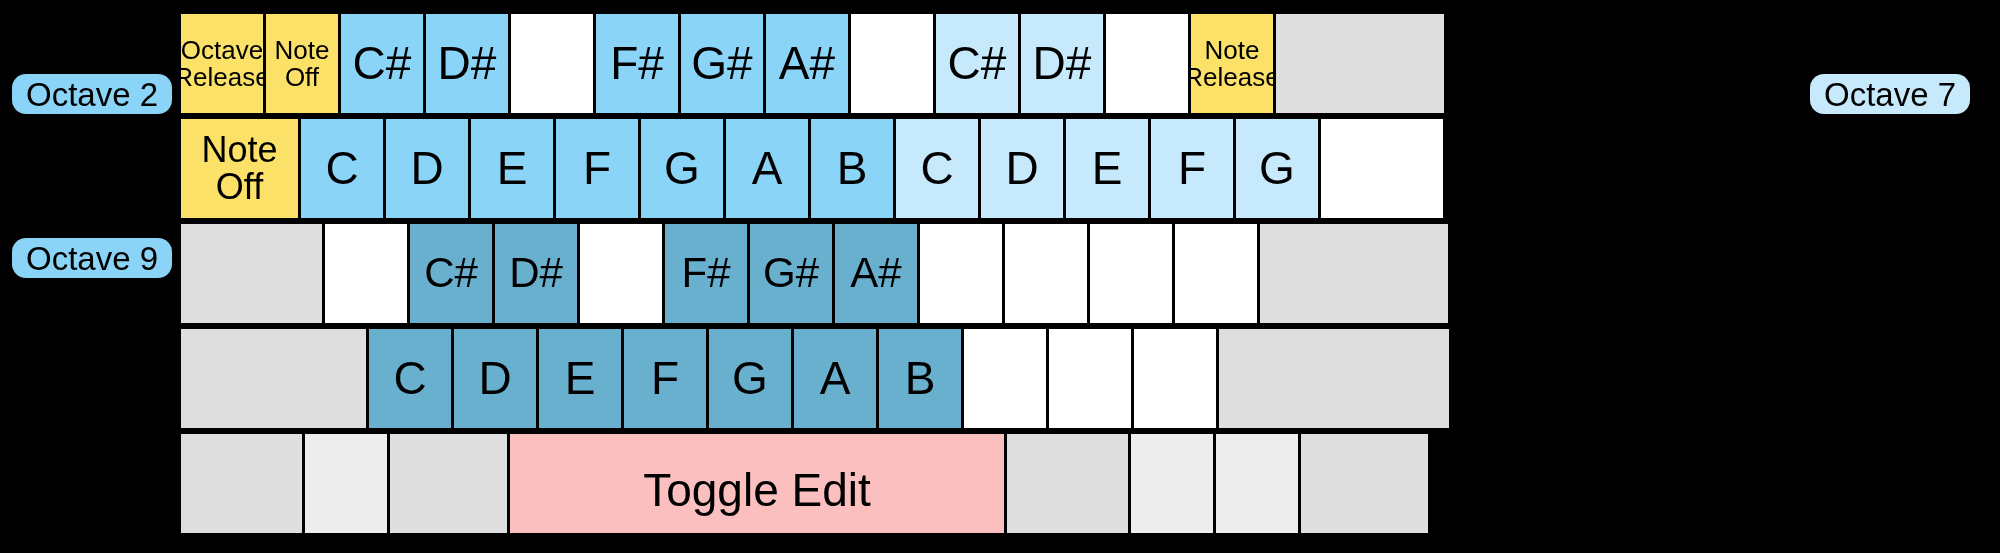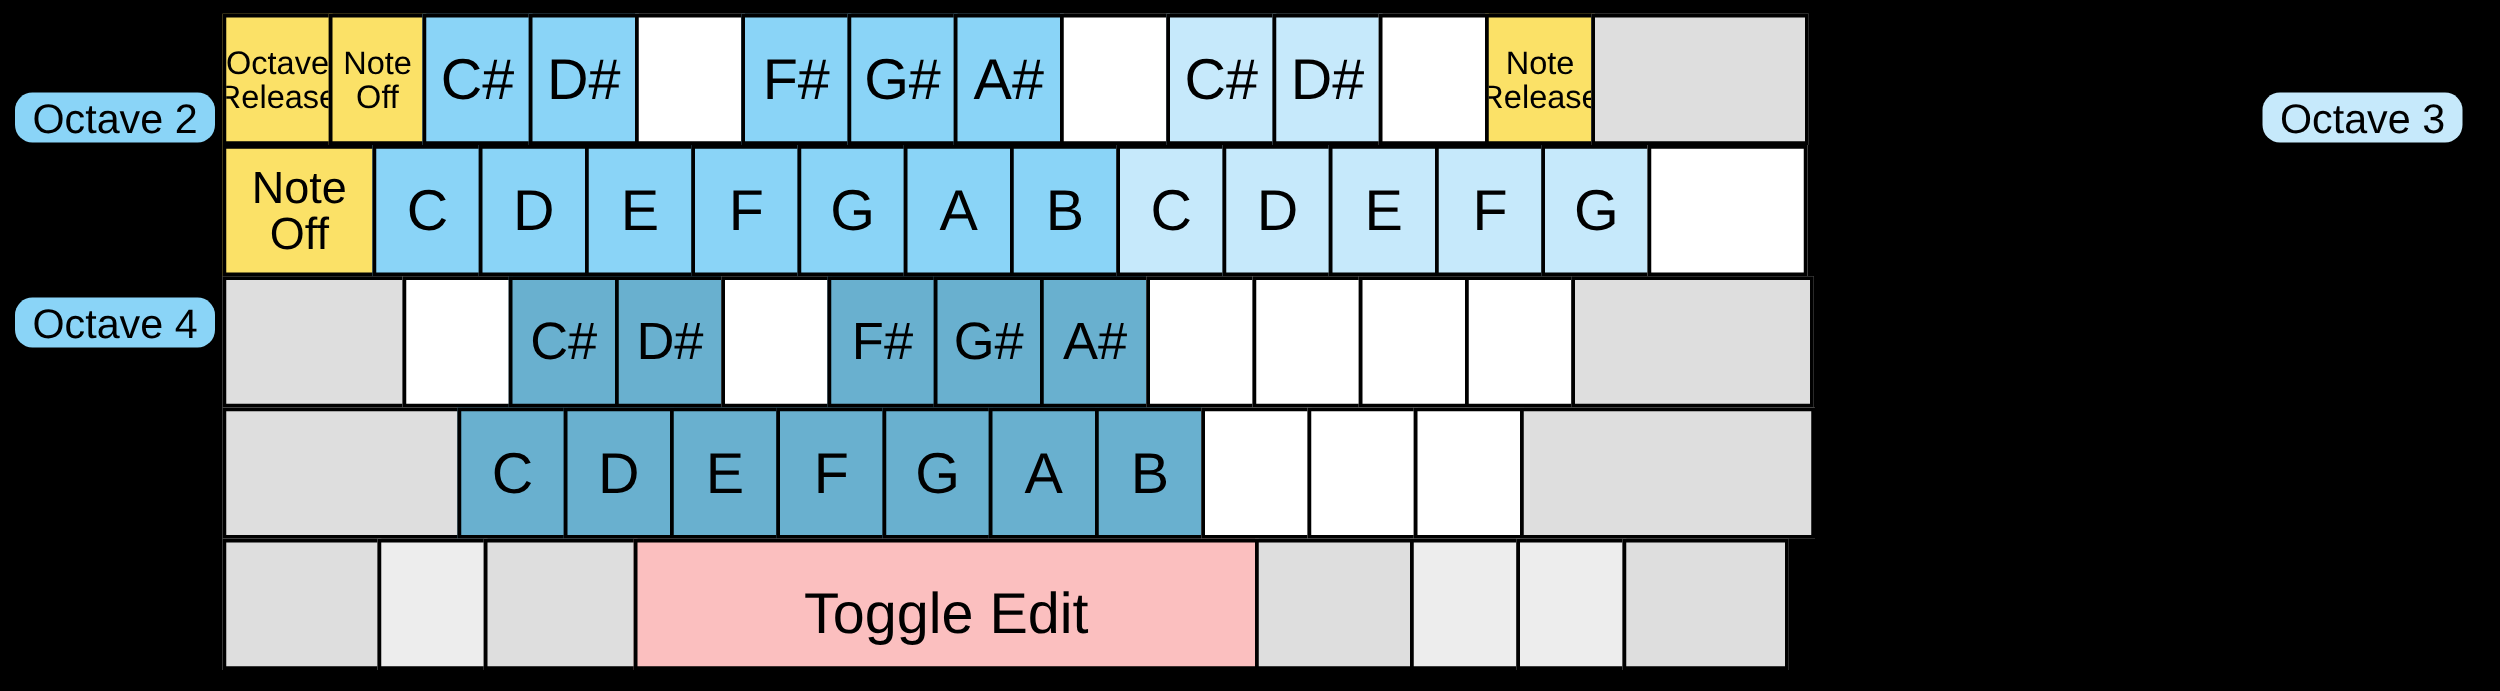--- a/index.html
+++ b/index.html
@@ -82,23 +82,23 @@
   .lbl-med   { font-size: 36px; }
   .lbl-big   { font-size: 42px; }
 </style>
 </head>
 <body>
 
 <div id="root">
 
   <div class="octave-badge" id="badge-oct2">Octave 2</div>
 
-  <div class="octave-badge" id="badge-oct1">Octave 4</div>
-
-  <div class="octave-badge" id="badge-oct3">Octave 3</div>
+  <div class="octave-badge" id="badge-oct1">Octave 9</div>
+
+  <div class="octave-badge" id="badge-oct3">Octave 7</div>
 
   <div id="keyboard">
       <div class="krow" id="row-0" style="left: 0px;">
         <div class="key f-yellow lbl-small" style="width: 88px;">
           <span style="white-space: pre-line;">Octave
 Release</span>
         </div>
         <div class="key f-yellow lbl-small" style="width: 78px;">
           <span style="white-space: pre-line;">Note
 Off</span>

